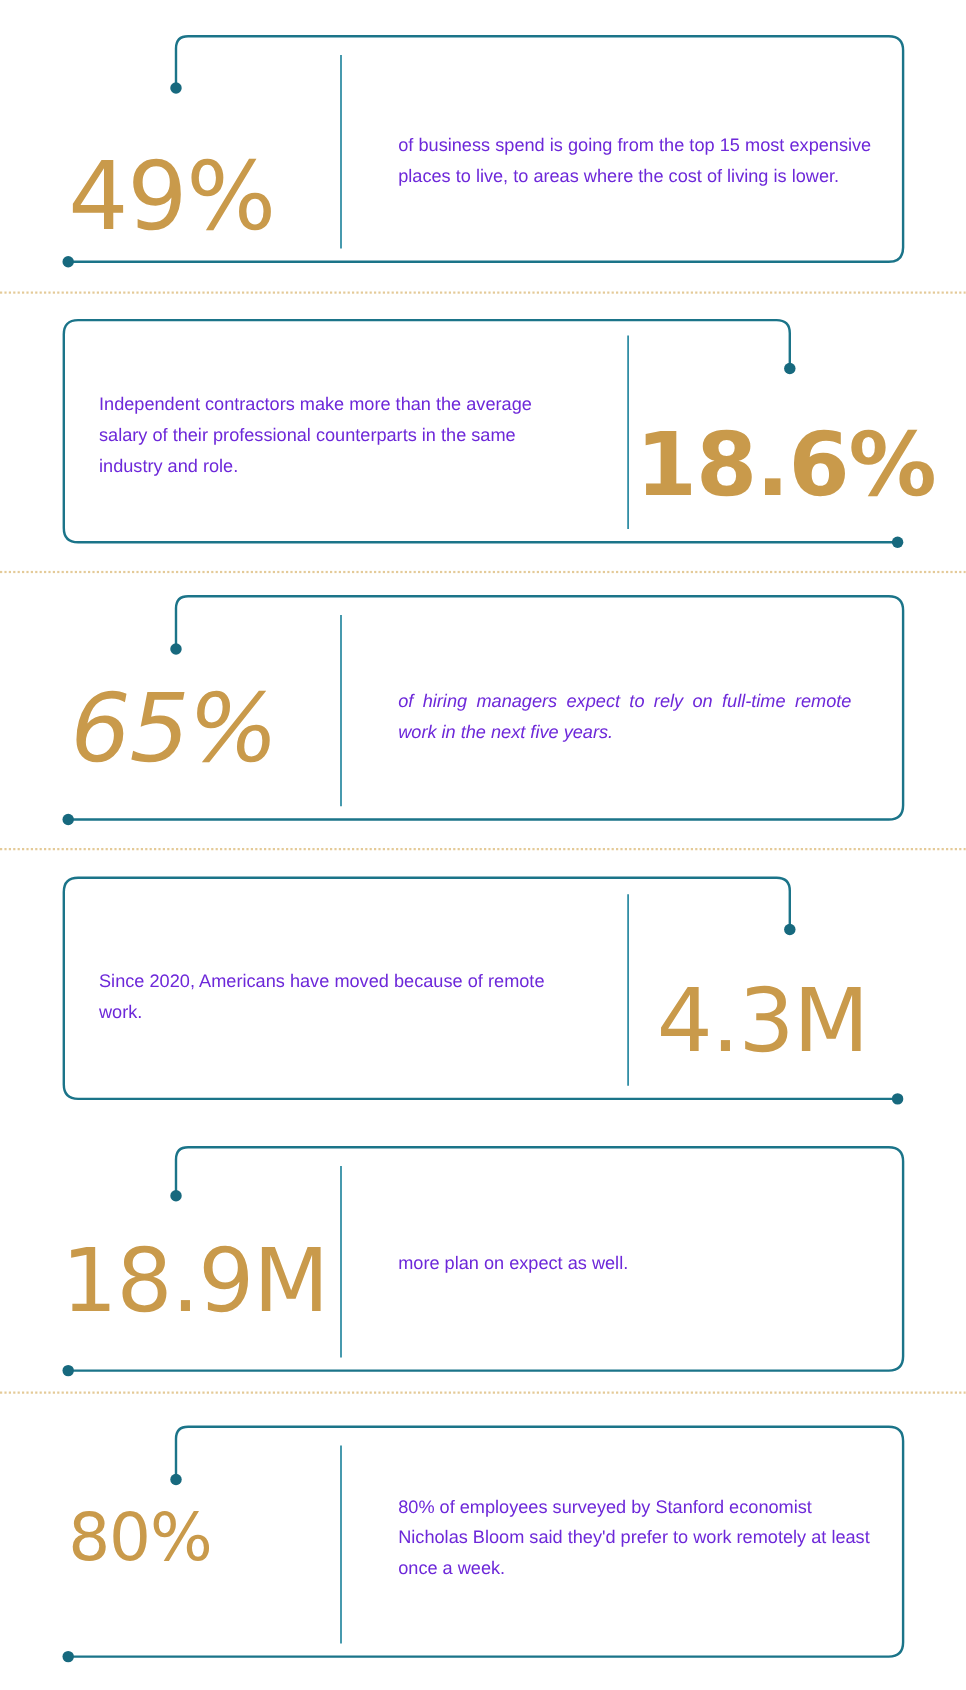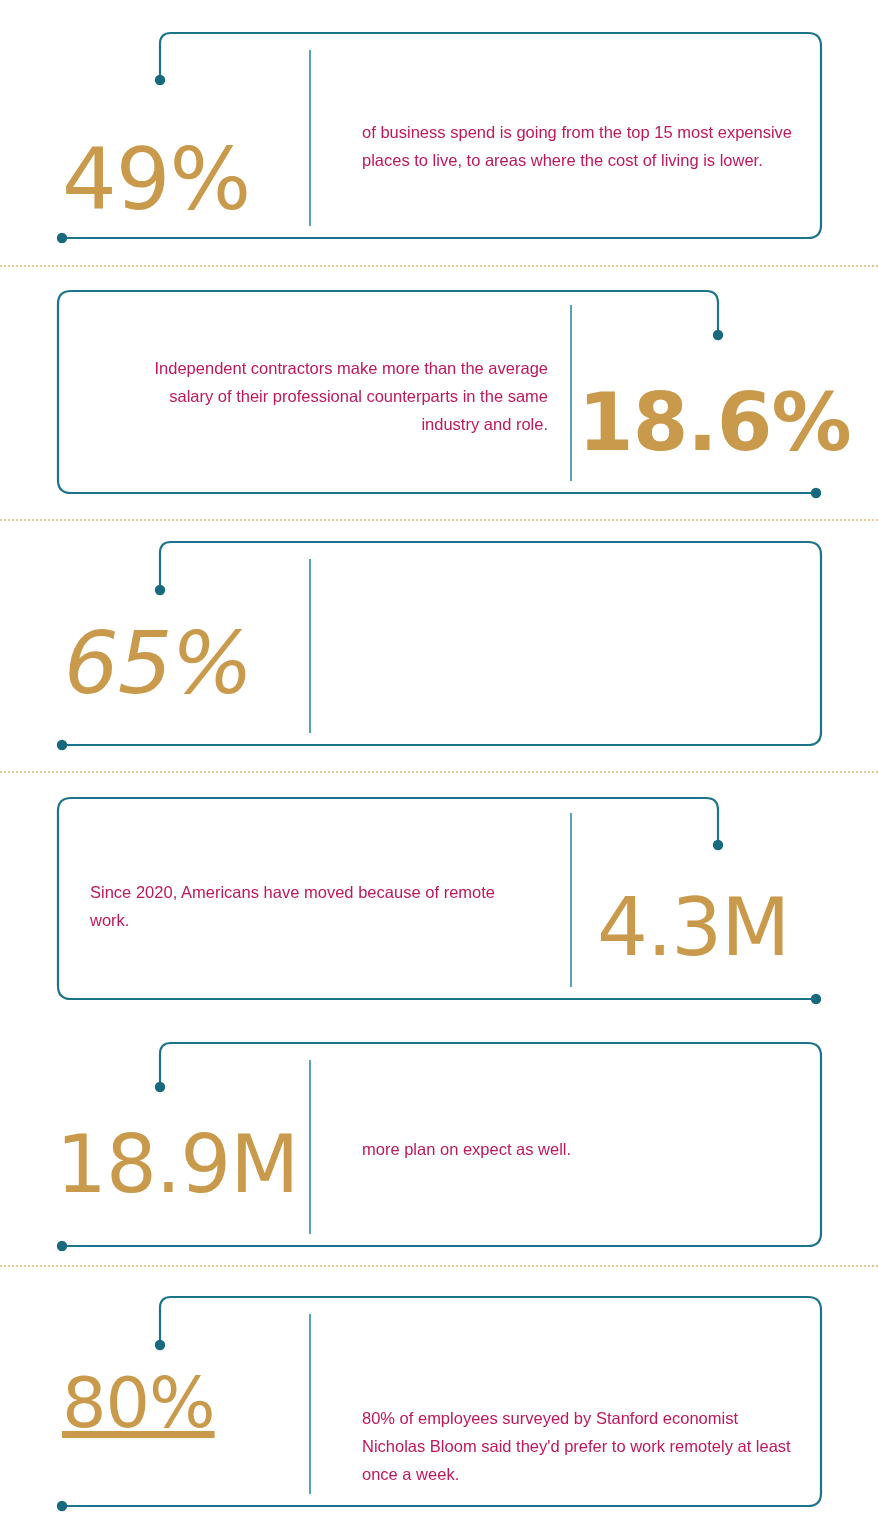--- a/index.html
+++ b/index.html
@@ -45,34 +45,34 @@
     position:absolute;
     color:#C99A4B;
     font-family:"DejaVu Sans","Liberation Sans",sans-serif;
     font-weight:500;
     letter-spacing:-1px;
     line-height:1;
     white-space:nowrap;
   }
   .body-text{
     position:absolute;
-    color:#be185d;
+    color:#6d28d9;
     font-family:"Liberation Sans","DejaVu Sans",sans-serif;
     font-size:16.5px;
     line-height:28px;
     text-align:justify;
     text-justify:inter-word;
   }
   .body-text.left{ text-align:left; }
 
   
   .n-49   { font-size:86px; left:62px;  top:118px; }
   .n-65   { font-size:86px; left:64px;  top:620px; }
   .n-189  { font-size:80px; left:56px;  top:1125px; }
-  .n-80   { font-size:70px; left:62px;  top:1352px;text-decoration:underline; }
+  .n-80   { font-size:60px; left:62px;  top:1352px; }
   
   .n-186  { font-size:80px; left:578px; top:383px; }
   .n-49m  { font-size:80px; left:597px; top:888px; }
 </style>
 </head>
 <body>
 
 <div id="sheet">
 
   <div class="block" style="top:18px;height:230px;">
@@ -95,35 +95,36 @@
   <div class="block" style="top:283px;height:218px;">
     <div class="frame">
       <svg width="878" height="218" viewBox="0 0 878 218" fill="none" xmlns="http://www.w3.org/2000/svg" aria-hidden="true">
         <path d="M718 52 L718 20 Q718 8 706 8 L71 8 Q58 8 58 21 L58 197 Q58 210 71 210 L816 210" stroke="#1B7489" stroke-width="2.2" fill="none" stroke-linecap="round"></path>
         <circle cx="718" cy="52" r="5.2" fill="#17697E"></circle>
         <circle cx="816" cy="210" r="5.2" fill="#17697E"></circle>
         <line x1="571" y1="22" x2="571" y2="198" stroke="#2E8CA3" stroke-width="1.6"></line>
       </svg>
     </div>
     <div class="bignum n-186" style="top:100px;left:578px;font-weight:bold;">18.6%</div>
-    <div class="body-text left" style="left:108px;top:71px;width:440px;text-align:right;">Independent contractors make more than the average salary of their professional counterparts in the same industry and role.</div>
+    <div class="body-text left" style="left:90px;top:71px;width:440px;">Independent contractors make more than the average salary of their professional counterparts in the same industry and role.</div>
   </div>
 
   <div class="divider" style="top:519px;"></div>
 
   <div class="block" style="top:524px;height:230px;font-style:italic;">
     <div class="frame">
       <svg width="878" height="230" viewBox="0 0 878 230" fill="none" xmlns="http://www.w3.org/2000/svg" aria-hidden="true">
         <path d="M160 66 L160 29 Q160 18 171 18 L808 18 Q821 18 821 31 L821 208 Q821 221 808 221 L62 221" stroke="#1B7489" stroke-width="2.2" fill="none" stroke-linecap="round"></path>
         <circle cx="160" cy="66" r="5.2" fill="#17697E"></circle>
         <circle cx="62" cy="221" r="5.2" fill="#17697E"></circle>
         <line x1="310" y1="35" x2="310" y2="209" stroke="#2E8CA3" stroke-width="1.6"></line>
       </svg>
     </div>
     <div class="bignum n-65" style="top:96px;left:64px;">65%</div>
+    <div class="body-text" style="left:362px;top:100px;width:412px;">of hiring managers expect to rely on full-time remote work in the next five years.</div>
   </div>
 
   <div class="divider" style="top:771px;"></div>
 
   <div class="block" style="top:788px;height:218px;">
     <div class="frame">
       <svg width="878" height="218" viewBox="0 0 878 218" fill="none" xmlns="http://www.w3.org/2000/svg" aria-hidden="true">
         <path d="M718 57 L718 22 Q718 10 706 10 L71 10 Q58 10 58 23 L58 198 Q58 211 71 211 L816 211" stroke="#1B7489" stroke-width="2.2" fill="none" stroke-linecap="round"></path>
         <circle cx="718" cy="57" r="5.2" fill="#17697E"></circle>
         <circle cx="816" cy="211" r="5.2" fill="#17697E"></circle>
@@ -152,16 +153,16 @@
   <div class="block" style="top:1280px;height:240px;">
     <div class="frame">
       <svg width="878" height="240" viewBox="0 0 878 240" fill="none" xmlns="http://www.w3.org/2000/svg" aria-hidden="true">
         <path d="M160 65 L160 28 Q160 17 171 17 L808 17 Q821 17 821 30 L821 213 Q821 226 808 226 L62 226" stroke="#1B7489" stroke-width="2.2" fill="none" stroke-linecap="round"></path>
         <circle cx="160" cy="65" r="5.2" fill="#17697E"></circle>
         <circle cx="62" cy="226" r="5.2" fill="#17697E"></circle>
         <line x1="310" y1="34" x2="310" y2="214" stroke="#2E8CA3" stroke-width="1.6"></line>
       </svg>
     </div>
     <div class="bignum n-80" style="top:88px;left:62px;">80%</div>
-    <div class="body-text left" style="left:362px;top:76px;width:432px;margin-top:48px;">80% of employees surveyed by Stanford economist Nicholas Bloom said they'd prefer to work remotely at least once a week.</div>
+    <div class="body-text left" style="left:362px;top:76px;width:432px;">80% of employees surveyed by Stanford economist Nicholas Bloom said they'd prefer to work remotely at least once a week.</div>
   </div>
 
 </div>
 
 </body></html>

